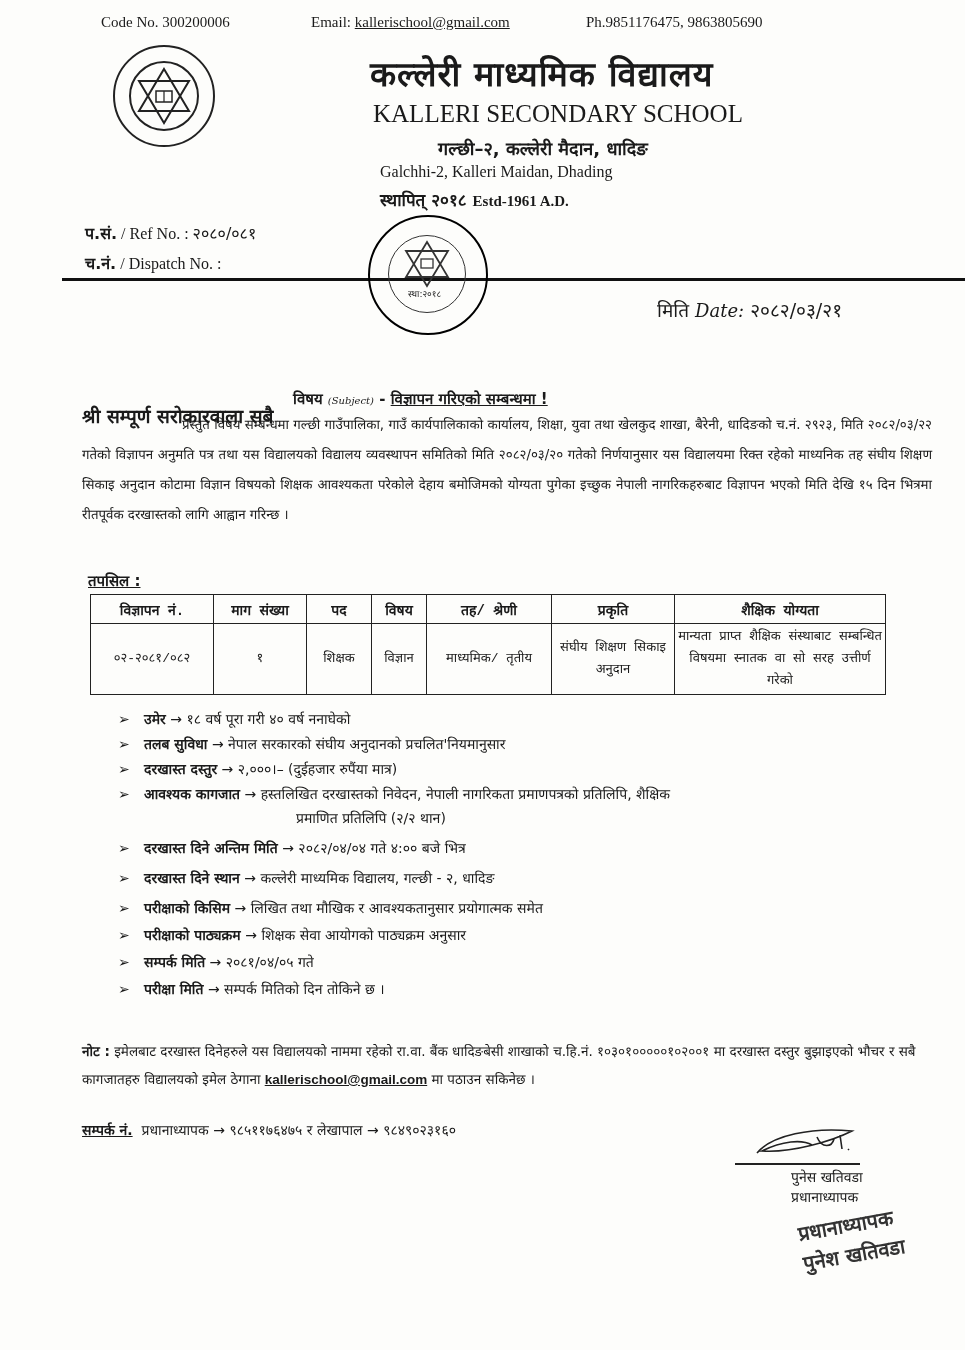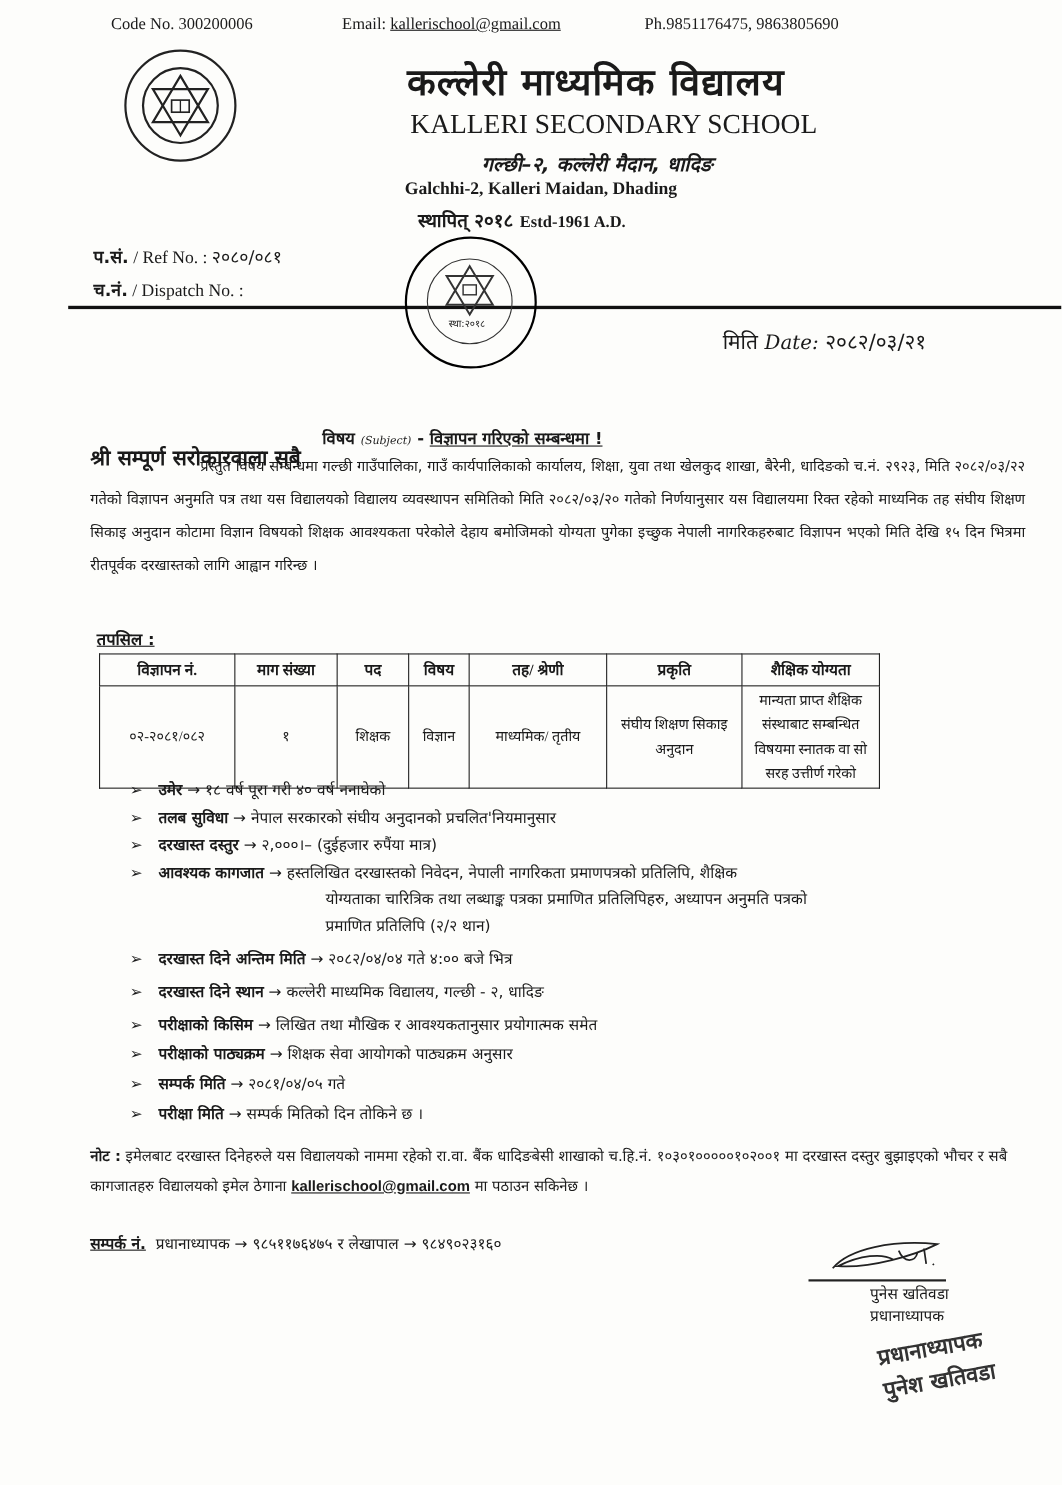--- a/index.html
+++ b/index.html
@@ -5,42 +5,42 @@
   html, body { margin: 0; padding: 0; }
   body {
     width: 965px; height: 1350px; background: #fdfdfb; position: relative;
     font-family: "Liberation Serif", serif; color: #1a1a1a; overflow: hidden;
   }
   .abs { position: absolute; }
   .topline { top: 14px; font-size: 15px; }
   .topline u { text-decoration: underline; }
   .school-np { left: 370px; top: 50px; font-family: "DejaVu Sans", sans-serif; font-size: 34px; font-weight: bold; letter-spacing: 1px; }
   .school-en { left: 373px; top: 100px; font-size: 25px; }
-  .addr-np { left: 438px; top: 136px; font-family: "DejaVu Sans", sans-serif; font-size: 18px; font-weight: bold; font-style: italic; }
-  .addr-en { left: 368px; top: 163px; font-size: 16px; font-weight: bold; }
+  .addr-np { left: 438px; top: 136px; font-family: "DejaVu Sans", sans-serif; font-size: 18px; font-weight: bold; }
+  .addr-en { left: 380px; top: 163px; font-size: 16px; font-weight: normal; }
   .estd { left: 380px; top: 188px; font-size: 17px; font-weight: bold; font-family: "DejaVu Sans", sans-serif; }
   .estd span.e { font-family: "Liberation Serif", serif; font-size: 15px; margin-left: 6px; }
   .logo { left: 113px; top: 45px; width: 98px; height: 98px; border: 2px solid #222; border-radius: 50%; }
   .logo .inner { position: absolute; left: 14px; top: 14px; width: 66px; height: 66px; border: 2px solid #222; border-radius: 50%; }
   .stamp { left: 368px; top: 215px; width: 116px; height: 116px; border: 2px solid #000000; border-radius: 50%; }
   .stamp .inner { position: absolute; left: 18px; top: 18px; width: 76px; height: 76px; border: 1.5px solid #333; border-radius: 50%; }
   .stamp .txt { position: absolute; left: 38px; top: 70px; font-size: 9px; font-family: "DejaVu Sans", sans-serif; }
   .ref { left: 85px; font-size: 16px; }
   .ref b { font-family: "DejaVu Sans", sans-serif; font-size: 16px; }
   .hr { left: 62px; top: 278px; width: 903px; height: 3px; background: #111; }
   .date { left: 657px; top: 297px; font-size: 19px; font-family: "DejaVu Sans", sans-serif; }
   .date i { font-family: "DejaVu Serif", serif; font-style: italic; font-size: 18px; margin: 0 6px; }
   .dev { font-family: "DejaVu Sans", sans-serif; }
   .salute { left: 82px; top: 367px; font-size: 19px; font-weight: bold; margin-top: 36px; }
   .subject { left: 293px; top: 388px; font-size: 15px; font-weight: bold; }
   .subject .s { font-style: italic; font-size: 10px; font-family: "DejaVu Serif", serif; font-weight: normal; }
   .subject u { text-decoration: underline; }
   .para { left: 82px; top: 410px; width: 850px; font-size: 13.3px; line-height: 30px; text-indent: 100px; text-align: justify; }
   .tapsil { left: 88px; top: 570px; font-size: 15px; font-weight: bold; text-decoration: underline; }
-  table.t { position: absolute; left: 90px; top: 594px; width: 710px; border-collapse: collapse; font-family: Liberation Serif, serif; font-size: 13px; }
+  table.t { position: absolute; left: 90px; top: 594px; width: 796px; border-collapse: collapse; font-family: Liberation Mono, monospace; font-size: 13px; }
   table.t th, table.t td { border: 1.5px solid #222; text-align: center; padding: 2px 3px; }
   table.t th { height: 24px; font-weight: bold; font-size: 14px; }
   table.t td { height: 50px; line-height: 22px; }
   .bullets { left: 118px; top: 707px; width: 820px; font-size: 14px; }
   .bullet { position: relative; padding-left: 26px; line-height: 24px; margin-bottom: 1px; }
   .bullet .arrow { position: absolute; left: 0; top: 0; font-size: 14px; }
   .bullet b { font-weight: bold; }
   .bullet .cont { display: block; padding-left: 152px; }
   .note { left: 82px; top: 1037px; width: 855px; font-size: 13.5px; line-height: 28px; }
   .note u { text-decoration: underline; font-weight: bold; font-family: "Liberation Sans", sans-serif; }
@@ -133,21 +133,20 @@
       <td>मान्यता प्राप्त शैक्षिक संस्थाबाट सम्बन्धित विषयमा स्नातक वा सो सरह उत्तीर्ण गरेको</td>
     </tr>
   </tbody>
 </table>
 
 <div class="abs bullets dev">
   <div class="bullet"><span class="arrow">➢</span><b>उमेर</b> <span>→</span> <span>१८ वर्ष पूरा गरी ४० वर्ष ननाघेको</span></div>
   <div class="bullet"><span class="arrow">➢</span><b>तलब सुविधा</b> <span>→</span> <span>नेपाल सरकारको संघीय अनुदानको प्रचलित'नियमानुसार</span></div>
   <div class="bullet"><span class="arrow">➢</span><b>दरखास्त दस्तुर</b> <span>→</span> <span>२,०००।– (दुईहजार रुपैंया मात्र)</span></div>
   <div class="bullet"><span class="arrow">➢</span><b>आवश्यक कागजात</b> <span>→</span> <span>हस्तलिखित दरखास्तको निवेदन, नेपाली नागरिकता प्रमाणपत्रको प्रतिलिपि, शैक्षिक</span>
-    <span class="cont">योग्यताका चारित्रिक तथा लब्धाङ्क पत्रका प्रमाणित प्रतिलिपिहरु, अध्यापन अनुमति पत्रको</span>
     <span class="cont">प्रमाणित प्रतिलिपि (२/२ थान)</span>
   </div>
   <div class="bullet" style="margin-top:6px"><span class="arrow">➢</span><b>दरखास्त दिने अन्तिम मिति</b> <span>→</span> <span>२०८२/०४/०४ गते ४:०० बजे भित्र</span></div>
   <div class="bullet" style="margin-top:6px"><span class="arrow">➢</span><b>दरखास्त दिने स्थान</b> <span>→</span> <span>कल्लेरी माध्यमिक विद्यालय,  गल्छी - २,  धादिङ</span></div>
   <div class="bullet" style="margin-top:6px"><span class="arrow">➢</span><b>परीक्षाको किसिम</b> <span>→</span> <span>लिखित तथा मौखिक र आवश्यकतानुसार प्रयोगात्मक समेत</span></div>
   <div class="bullet" style="margin-top:3px"><span class="arrow">➢</span><b>परीक्षाको पाठ्यक्रम</b> <span>→</span> <span>शिक्षक सेवा आयोगको पाठ्यक्रम अनुसार</span></div>
   <div class="bullet" style="margin-top:3px"><span class="arrow">➢</span><b>सम्पर्क मिति</b> <span>→</span> <span>२०८१/०४/०५ गते</span></div>
   <div class="bullet" style="margin-top:3px"><span class="arrow">➢</span><b>परीक्षा मिति</b> <span>→</span> <span>सम्पर्क मितिको दिन तोकिने छ ।</span></div>
 </div>
 

